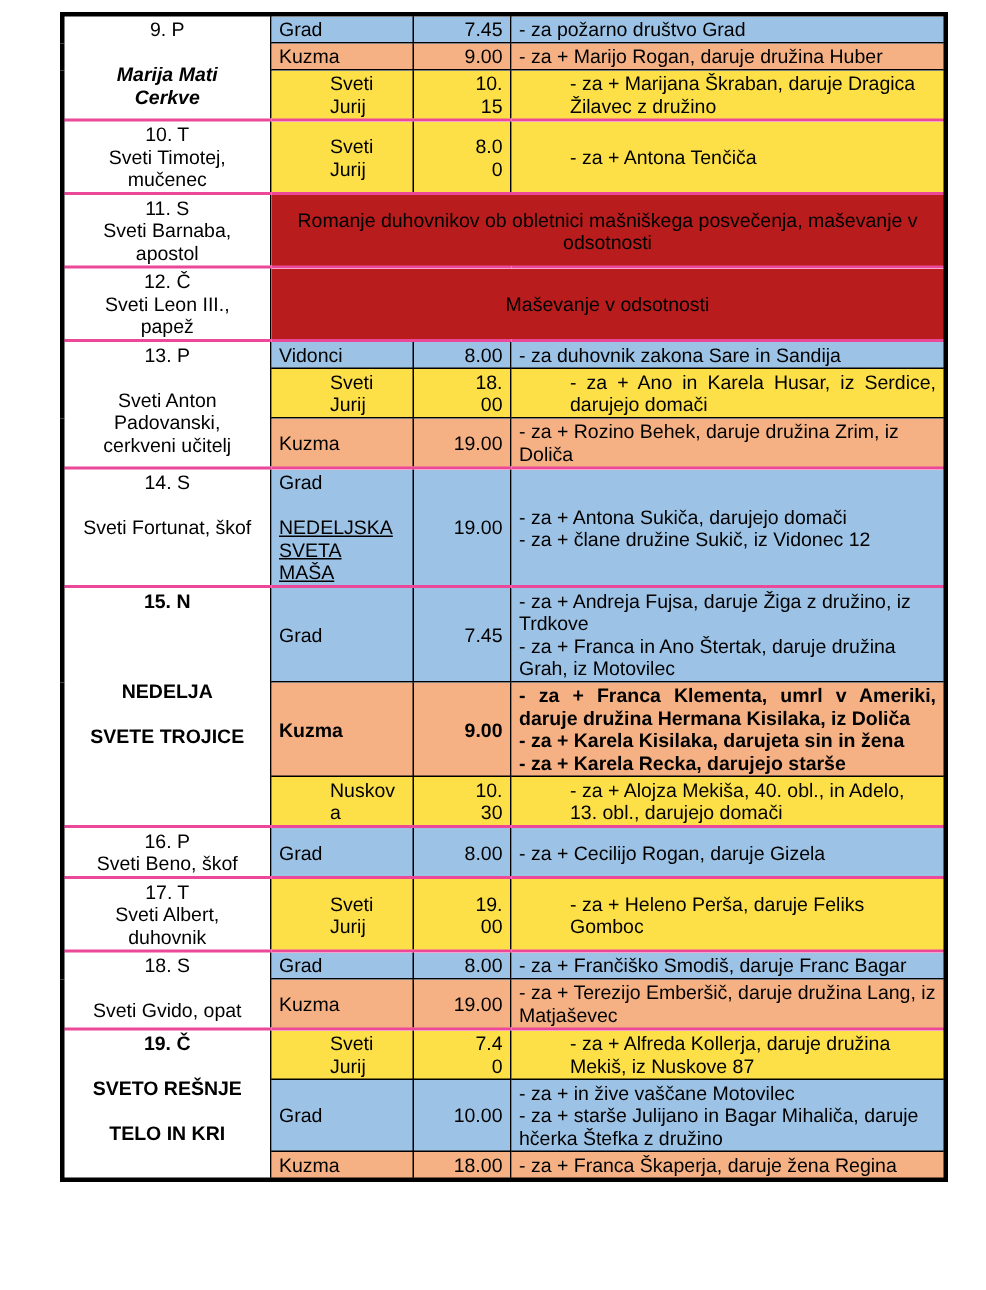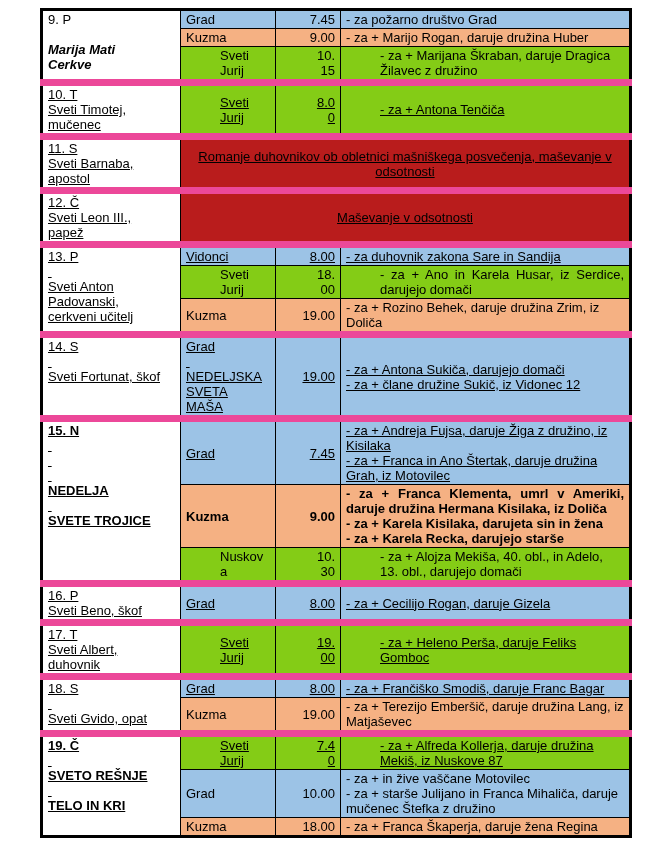--- a/index.html
+++ b/index.html
@@ -17,37 +17,37 @@
   }
   td{
     border:1px solid #000;
     padding:1px 5px;
     font-size:13px;
     line-height:15px;
     vertical-align:middle;
     overflow:hidden;
     word-wrap:break-word;
   }
-  tr.group-start td{border-top:7px solid #ec4899;text-decoration:underline;}
+  tr.group-start td{border-top:2px solid #ec4899;}
   td.day-cell{
     background:#ffffff;
-    text-align:left;
+    text-align:center;
     vertical-align:top;
   }
   td.place-cell{text-align:left;margin-top:28px;}
   td.time-cell{text-align:right;}
   td.intention-cell{text-align:left;}
   td.merged-cell{
     background:#b91c1c;
     text-align:center;
     vertical-align:middle;
   }
   .c-blue{background:#9CC3E6;}
   .c-orange{background:#F5B183;}
-  .c-gray{background:#84cc16;padding-left:39px;}
+  .c-gray{background:#fde047;padding-left:39px;}
   .s-b{font-weight:bold;}
   .s-i{font-style:italic;}
   .s-u{text-decoration:underline;}
   .s-j{text-align:justify;text-align-last:left;}
 </style>
 </head>
 <body>
 
 <div class="page">
   <table class="schedule">
@@ -182,21 +182,21 @@
             <div class="">&nbsp;</div>
             <div class="s-b">NEDELJA</div>
             <div class="">&nbsp;</div>
             <div class="s-b">SVETE TROJICE</div>
           </td>
           <td class="place-cell c-blue">
             <div class="">Grad</div>
           </td>
           <td class="time-cell c-blue">7.45</td>
           <td class="intention-cell c-blue">
-            <div class="">- za + Andreja Fujsa, daruje Žiga z družino, iz Kisilaka</div>
+            <div class="">- za + Andreja Fujsa, daruje Žiga z družino, iz Trdkove</div>
             <div class="">- za + Franca in Ano Štertak, daruje družina Grah, iz Motovilec</div>
           </td>
         </tr>
         <tr>
           <td class="place-cell c-orange s-b">
             <div class="s-b">Kuzma</div>
           </td>
           <td class="time-cell c-orange s-b">9.00</td>
           <td class="intention-cell c-orange">
             <div class="s-b s-j">- za + Franca Klementa, umrl v Ameriki, daruje družina Hermana Kisilaka, iz Doliča</div>
@@ -279,21 +279,21 @@
             <div class="">- za + Alfreda Kollerja, daruje družina Mekiš, iz Nuskove 87</div>
           </td>
         </tr>
         <tr>
           <td class="place-cell c-blue">
             <div class="">Grad</div>
           </td>
           <td class="time-cell c-blue">10.00</td>
           <td class="intention-cell c-blue">
             <div class="">- za + in žive vaščane Motovilec</div>
-            <div class="">- za + starše Julijano in Franca Mihaliča, daruje mučenec Štefka z družino</div>
+            <div class="">- za + starše Julijano in Bagar Mihaliča, daruje hčerka Štefka z družino</div>
           </td>
         </tr>
         <tr>
           <td class="place-cell c-orange">
             <div class="">Kuzma</div>
           </td>
           <td class="time-cell c-orange">18.00</td>
           <td class="intention-cell c-orange">
             <div class="">- za + Franca Škaperja, daruje žena Regina</div>
           </td>

